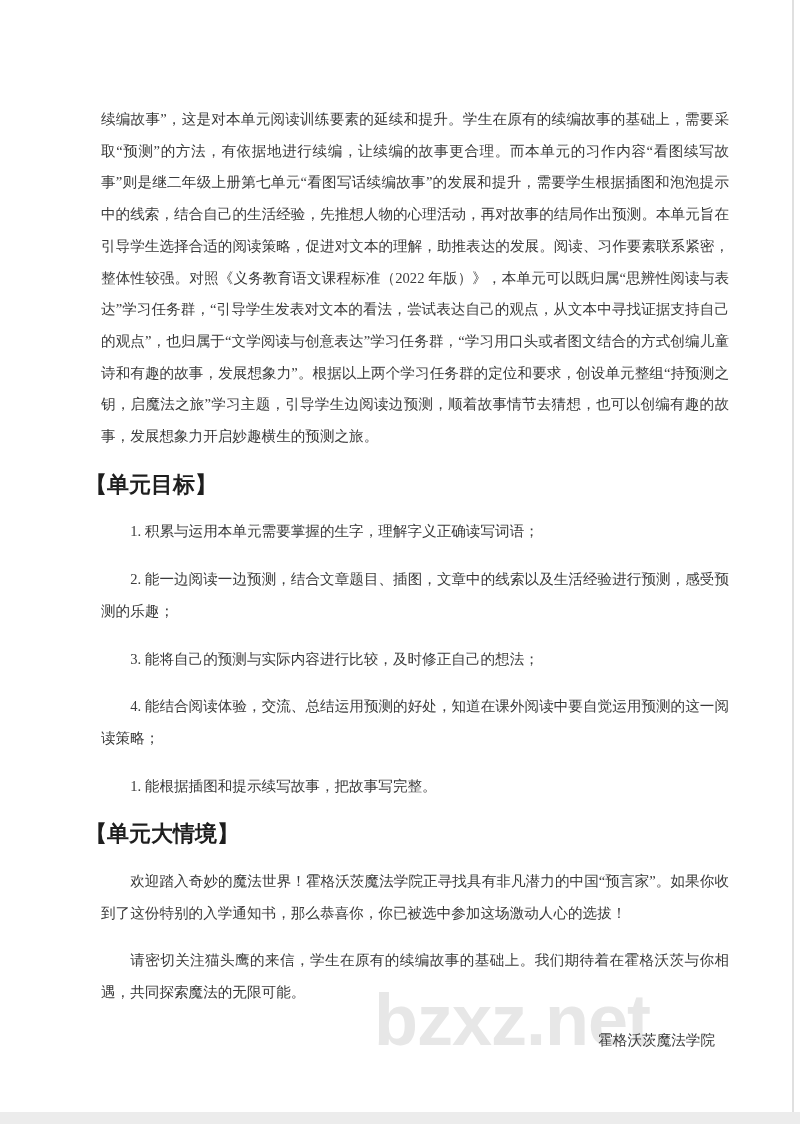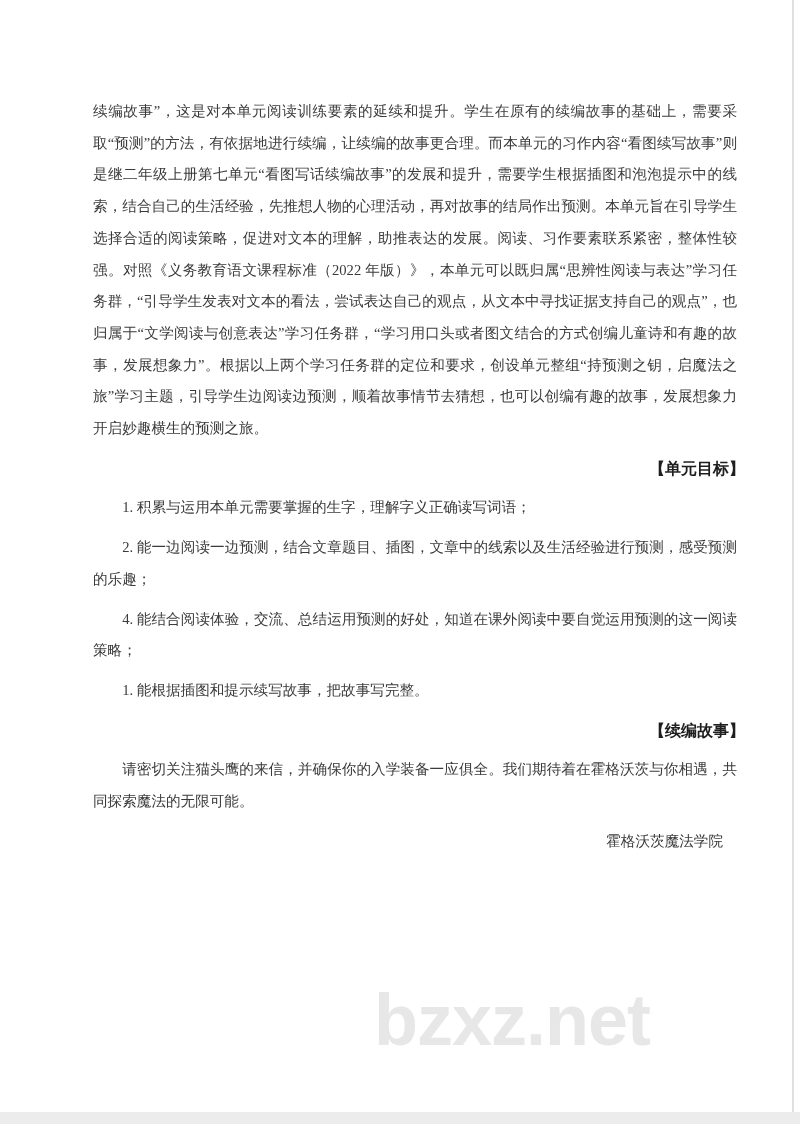--- a/index.html
+++ b/index.html
@@ -51,55 +51,56 @@
     position: absolute;
     left: 85px;
     top: 88px;
     width: 660px;
     z-index: 1;
     color: #3a3a3a;
     font-size: 14.6px;
     line-height: 31.7px;
   }
   .content p {
-    margin: 8px;
+    margin: 16px;
     text-align: justify;
   }
   .content p.indent {
     text-indent: 2em;
   }
   .section-heading {
     margin: 0;
-    font-size: 16px;
+    font-size: 22px;
     font-weight: bold;
     color: #1e1e1e;
     line-height: 31.7px;
-    text-align: right;
   }
   .section-heading.first {
     margin-top: 8px;
   }
   .signature {
     text-align: right !important;
     padding-right: 14px;
   }
 </style>
 </head>
 <body>
 
 <div class="watermark">bzxz.net</div>
 
 <div class="content">
   <p>续编故事”，这是对本单元阅读训练要素的延续和提升。学生在原有的续编故事的基础上，需要采取“预测”的方法，有依据地进行续编，让续编的故事更合理。而本单元的习作内容“看图续写故事”则是继二年级上册第七单元“看图写话续编故事”的发展和提升，需要学生根据插图和泡泡提示中的线索，结合自己的生活经验，先推想人物的心理活动，再对故事的结局作出预测。本单元旨在引导学生选择合适的阅读策略，促进对文本的理解，助推表达的发展。阅读、习作要素联系紧密，整体性较强。对照《义务教育语文课程标准（2022 年版）》，本单元可以既归属“思辨性阅读与表达”学习任务群，“引导学生发表对文本的看法，尝试表达自己的观点，从文本中寻找证据支持自己的观点”，也归属于“文学阅读与创意表达”学习任务群，“学习用口头或者图文结合的方式创编儿童诗和有趣的故事，发展想象力”。根据以上两个学习任务群的定位和要求，创设单元整组“持预测之钥，启魔法之旅”学习主题，引导学生边阅读边预测，顺着故事情节去猜想，也可以创编有趣的故事，发展想象力开启妙趣横生的预测之旅。</p>
 
   <h2 class="section-heading first">【单元目标】</h2>
   <p class="indent">1. 积累与运用本单元需要掌握的生字，理解字义正确读写词语；</p>
   <p class="indent">2. 能一边阅读一边预测，结合文章题目、插图，文章中的线索以及生活经验进行预测，感受预测的乐趣；</p>
+  <p class="indent">3. 能将自己的预测与实际内容进行比较，及时修正自己的想法；</p>
   <p class="indent">4. 能结合阅读体验，交流、总结运用预测的好处，知道在课外阅读中要自觉运用预测的这一阅读策略；</p>
   <p class="indent">1. 能根据插图和提示续写故事，把故事写完整。</p>
 
-  <h2 class="section-heading">【续编故事】</h2>
-  <p class="indent">请密切关注猫头鹰的来信，并确保你的入学装备一应俱全。我们期待着在霍格沃茨与你相遇，共同探索魔法的无限可能。</p>
+  <h2 class="section-heading">【单元大情境】</h2>
+  <p class="indent">欢迎踏入奇妙的魔法世界！霍格沃茨魔法学院正寻找具有非凡潜力的中国“预言家”。如果你收到了这份特别的入学通知书，那么恭喜你，你已被选中参加这场激动人心的选拔！</p>
+  <p class="indent">请密切关注猫头鹰的来信，学生在原有的续编故事的基础上。我们期待着在霍格沃茨与你相遇，共同探索魔法的无限可能。</p>
   <p class="signature">霍格沃茨魔法学院</p>
 </div>
 
 <div class="right-edge-line"></div>
 <div class="bottom-band"></div>
 
 </body></html>

